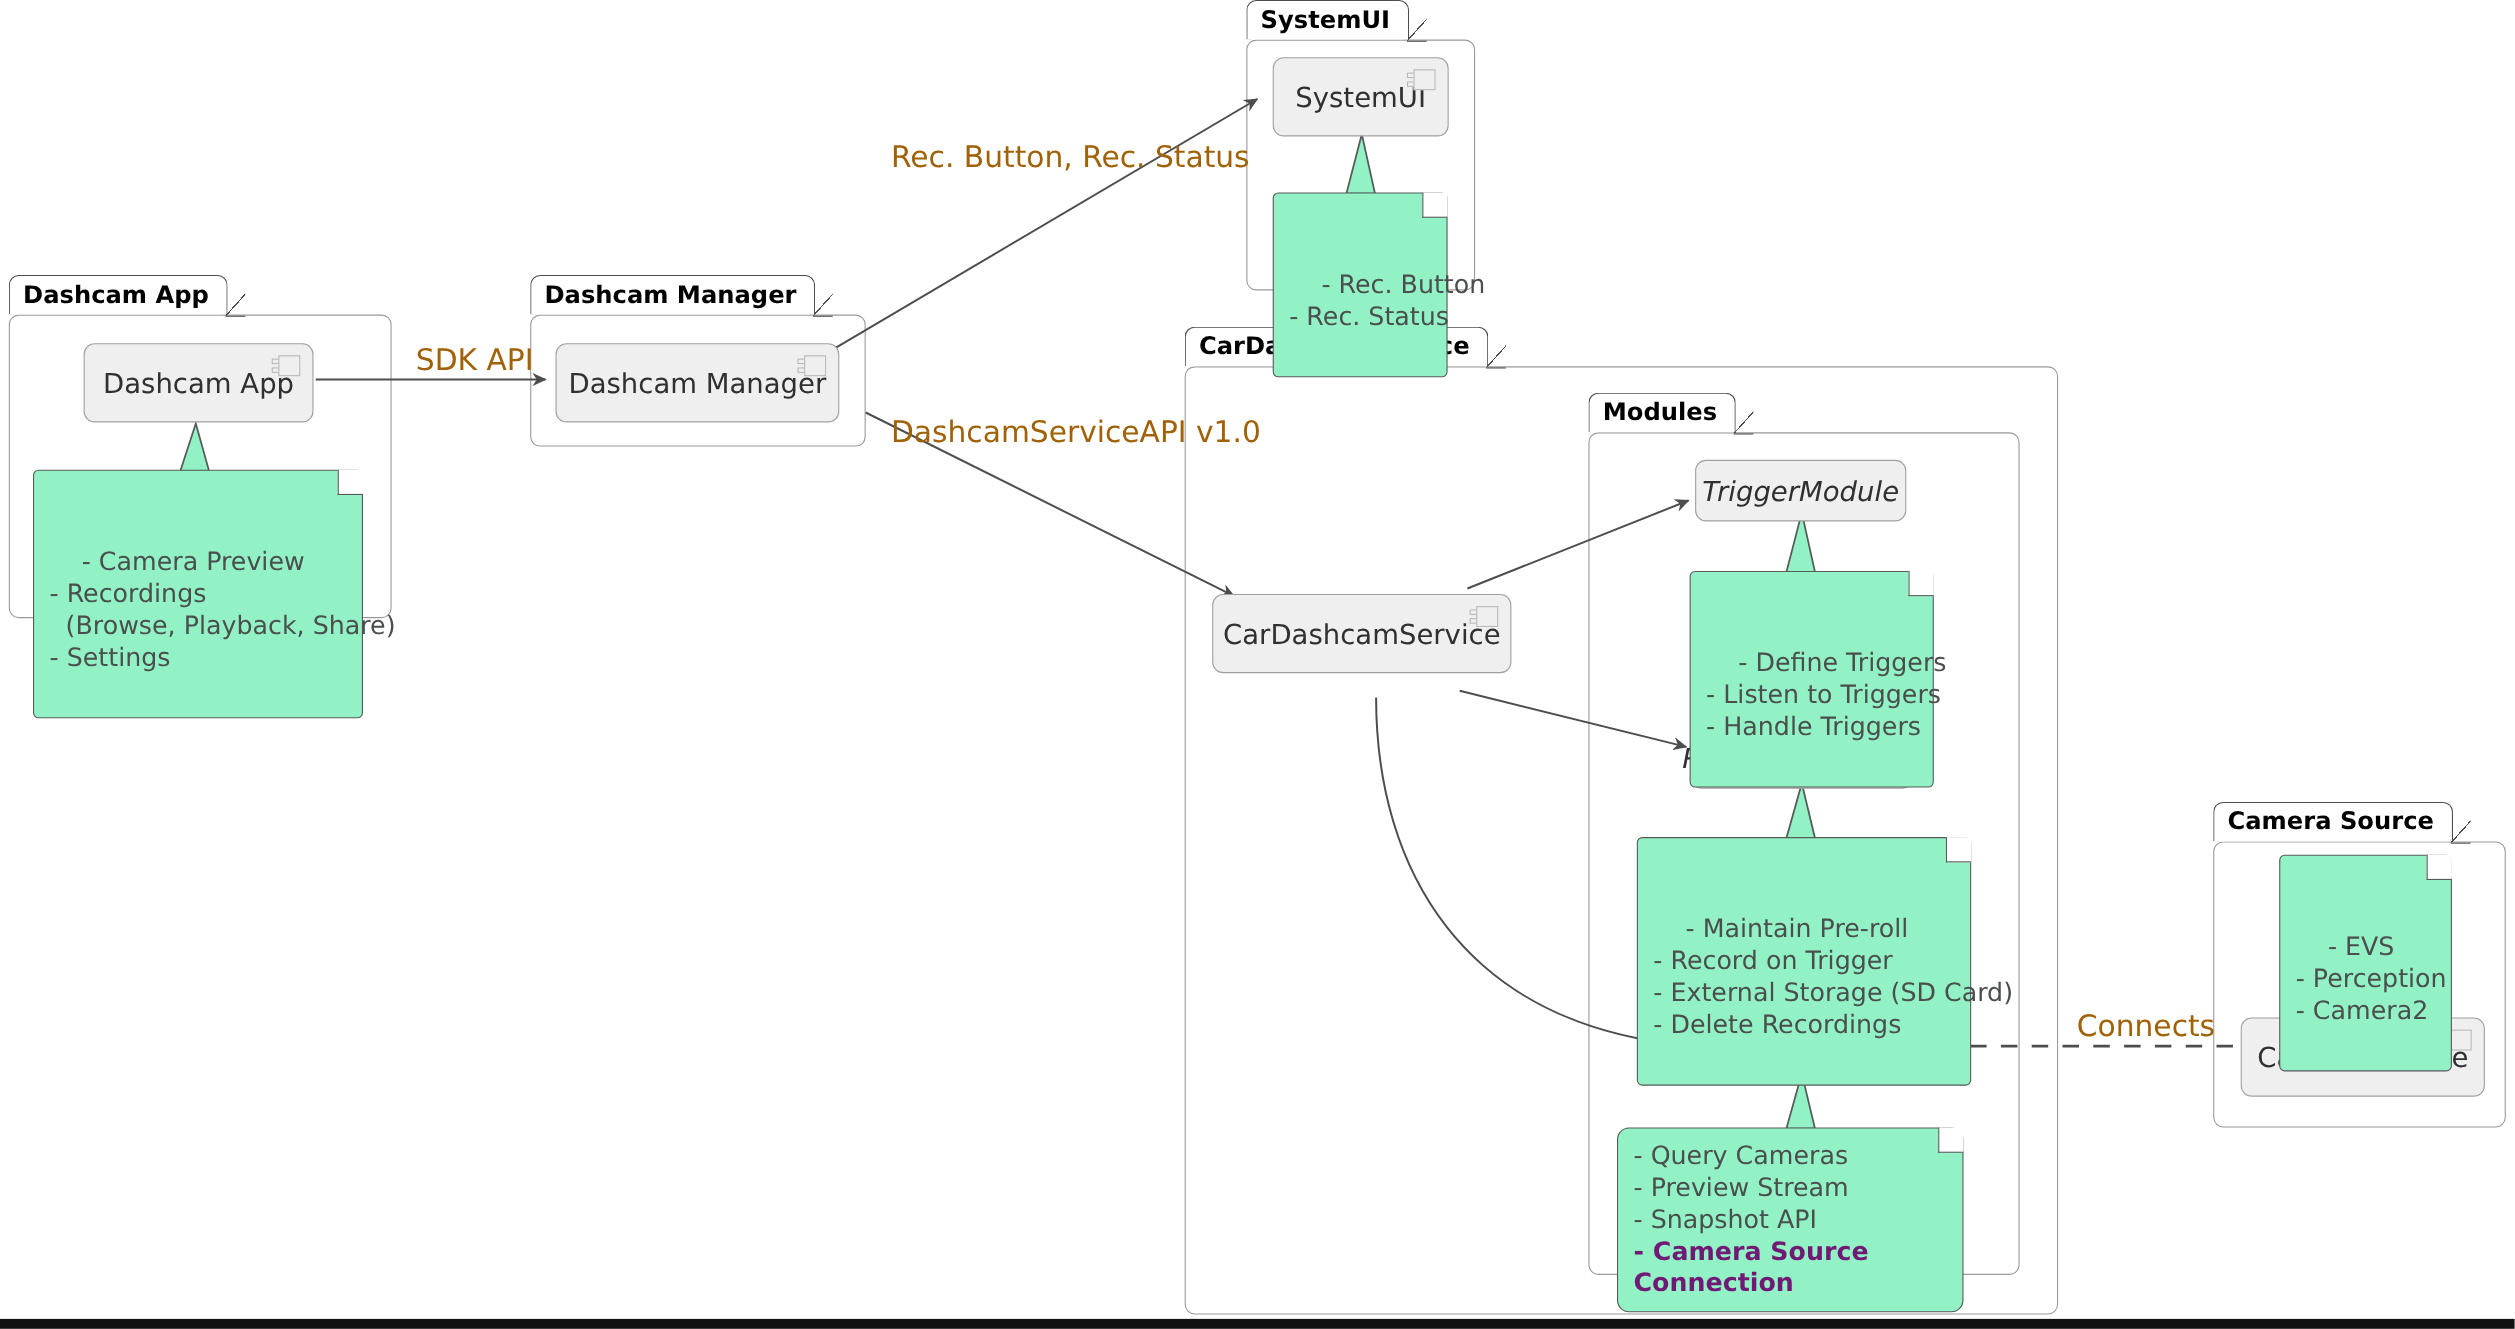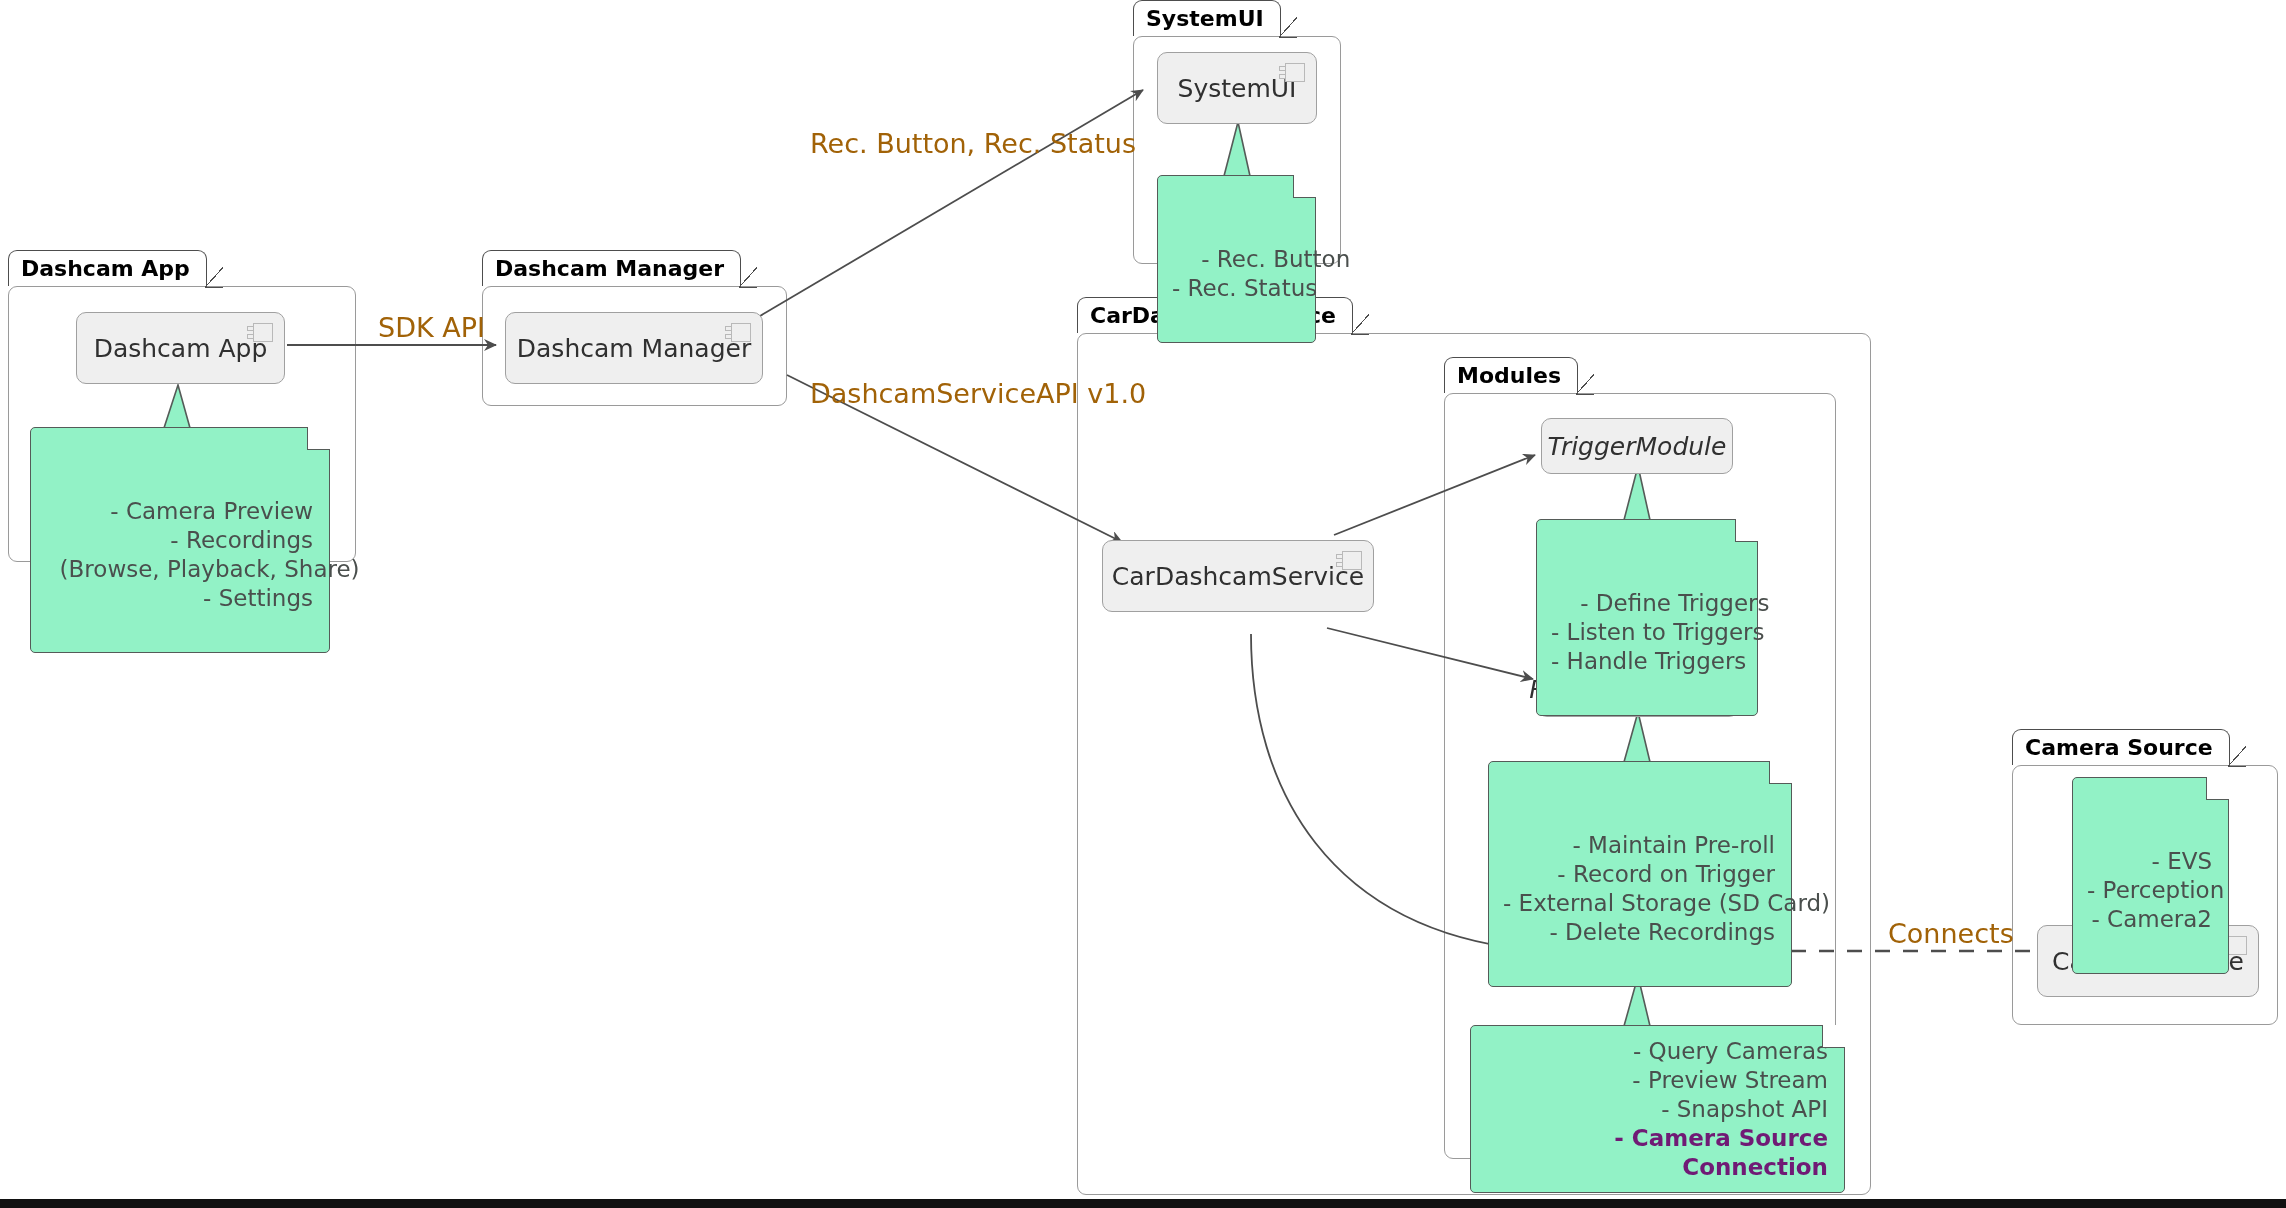--- a/index.html
+++ b/index.html
@@ -85,21 +85,20 @@
     position: absolute; box-sizing: border-box;
     background: #92f2c6;
     border: 1.7px solid #555b58;
     border-radius: 5px;
     padding: 11px 16px 10px 14px;
     font-size: 23px;
     line-height: 29px;
     color: #4a4f4d;
     white-space: pre;
     z-index: 6;
-    text-align: right;
   }
   .note .fold {
     position: absolute; right: -1px; top: -1px;
     width: 22px; height: 22px;
     background: #ffffff;
     border-left: 1.7px solid #555b58;
     border-bottom: 1.7px solid #555b58;
   }
   .note b { font-weight: bold; color: #701a75; }
 
@@ -256,21 +255,21 @@
     <span class="fold"></span>
     <span>- Maintain Pre-roll
 - Record on Trigger
 - External Storage (SD Card)
 - Delete Recordings</span>
   </div>
 
   <div class="comp plain" style="left:1547px; top:925px; width:183px; height:56px;">
     <span>StreamModule</span>
   </div>
-  <div class="note" style="left:1470px; top:1025px; width:375px; white-space:normal;">
+  <div class="note" style="left:1470px; top:1025px; width:315px; white-space:normal;border-radius:11px;">
     <span class="fold"></span>
     <span style="display:block;">- Query Cameras</span>
     <span style="display:block;">- Preview Stream</span>
     <span style="display:block;">- Snapshot API</span>
     <b style="display:block;">- Camera Source Connection</b>
   </div>
 
   <div class="pkg">
     <div class="pkg-body" style="left:2012px; top:765px; width:266px; height:260px;"></div>
     <div class="pkg-tab" style="left:2012px; top:729px;">

